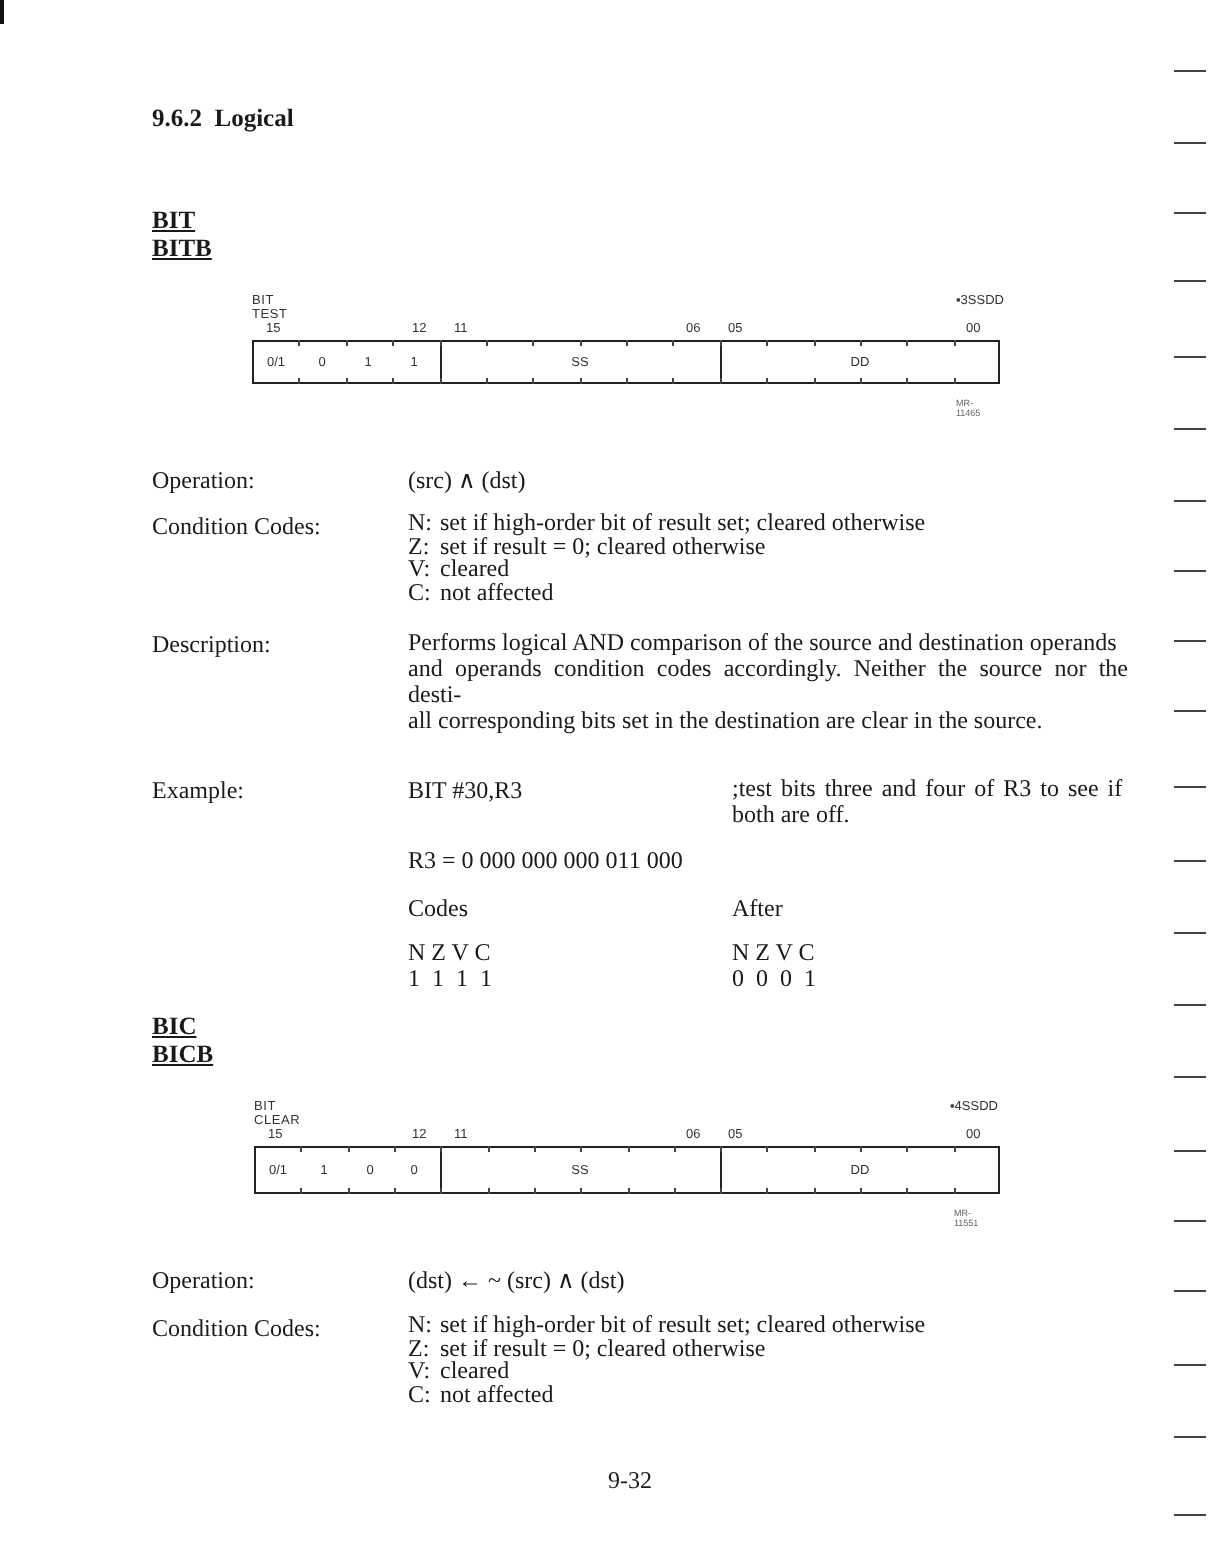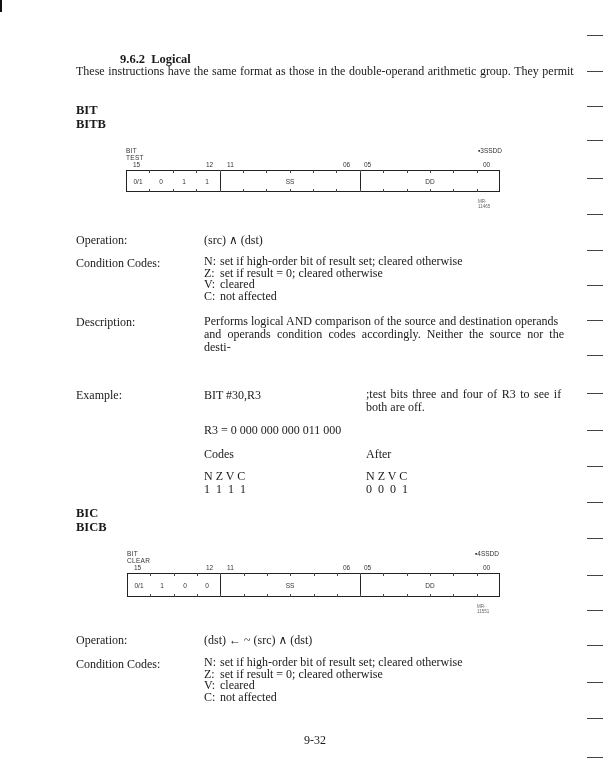--- a/index.html
+++ b/index.html
@@ -4,24 +4,24 @@
 <style>
   html, body { margin: 0; padding: 0; }
   body {
     width: 604px; height: 783px; background: #ffffff; position: relative; overflow: hidden;
     font-family: "Liberation Serif", "DejaVu Serif", serif; color: #1a1a1a;
   }
   .edge-left { position: absolute; left: 0; top: 0; width: 2px; height: 12px; background: #111; }
   .margin-mark { position: absolute; left: 587px; width: 16px; height: 1px; background: #444; }
   .abs { position: absolute; }
   .sans { font-family: "Liberation Sans", "DejaVu Sans", sans-serif; }
-  .heading { font-weight: bold; font-size: 12.5px; margin-left: 44px; }
+  .heading { font-weight: bold; font-size: 12.5px; }
   .body-text { font-size: 12px; line-height: 13px; }
   .label { font-size: 12px; }
-  .mnemonic { font-weight: bold; font-size: 12.5px; line-height: 14px; }
+  .mnemonic { font-weight: bold; font-size: 12.5px; line-height: 14px; text-decoration: underline; }
 
   
   .diag { position: absolute; }
   .diag .title { position: absolute; font-size: 6.5px; letter-spacing: 0.3px; color: #333; }
   .diag .code { position: absolute; font-size: 6.5px; color: #333; }
   .diag .fig { position: absolute; font-size: 4.5px; color: #666; }
   .diag .bitnum { position: absolute; font-size: 6.5px; color: #333; }
   .diag .box { position: absolute; border: 1px solid #222; box-sizing: border-box; }
   .diag .divider { position: absolute; width: 1px; background: #222; }
   .diag .tick { position: absolute; width: 1px; height: 3px; background: #444; }
@@ -55,21 +55,20 @@
     <div class="margin-mark" style="top: 645px;"></div>
     <div class="margin-mark" style="top: 682px;"></div>
     <div class="margin-mark" style="top: 718px;"></div>
     <div class="margin-mark" style="top: 757px;"></div>
   </div>
 
 <div class="abs heading" style="left:76px; top:52px;">
   <span>9.6.2</span>&nbsp;&nbsp;<span>Logical</span>
 </div>
 <div class="abs body-text" style="left:76px; top:65px; width:500px;">
-  <div style="word-spacing:0.5px;">These instructions have the same format as those in the double-operand arithmetic group. They permit</div>
 </div>
 
 <div class="abs mnemonic" style="left:76px; top:103px;">
   <div>BIT</div>
   <div>BITB</div>
 </div>
 
 <div class="diag sans" style="left:0; top:0;">
   <div class="title" style="left:126px; top:147px;">BIT TEST</div>
   <div class="code" style="left:478px; top:147px;">▪3SSDD</div>
@@ -142,20 +141,21 @@
   <div class="cc-row">
       <span class="k">C:</span>
       <span>not affected</span>
     </div>
 </div>
 
 <div class="abs label" style="left:76px; top:315px;">Description:</div>
 <div class="abs body-text" style="left:204px; top:315px; width:360px; text-align:justify;">
   <div>Performs logical AND comparison of the source and destination operands</div>
   <div>and operands condition codes accordingly. Neither the source nor the desti-</div>
+  <div>all corresponding bits set in the destination are clear in the source.</div>
 </div>
 
 <div class="abs label" style="left:76px; top:388px;">Example:</div>
 <div class="abs label" style="left:204px; top:388px;">BIT #30,R3</div>
 <div class="abs body-text" style="left:366px; top:388px;">
   <div style="word-spacing:1.5px;">;test bits three and four of R3 to see if</div>
   <div>both are off.</div>
 </div>
 <div class="abs label" style="left:204px; top:423px;text-align:center;">R3 = 0 000 000 000 011 000</div>
 <div class="abs label" style="left:204px; top:447px;">Codes</div>

